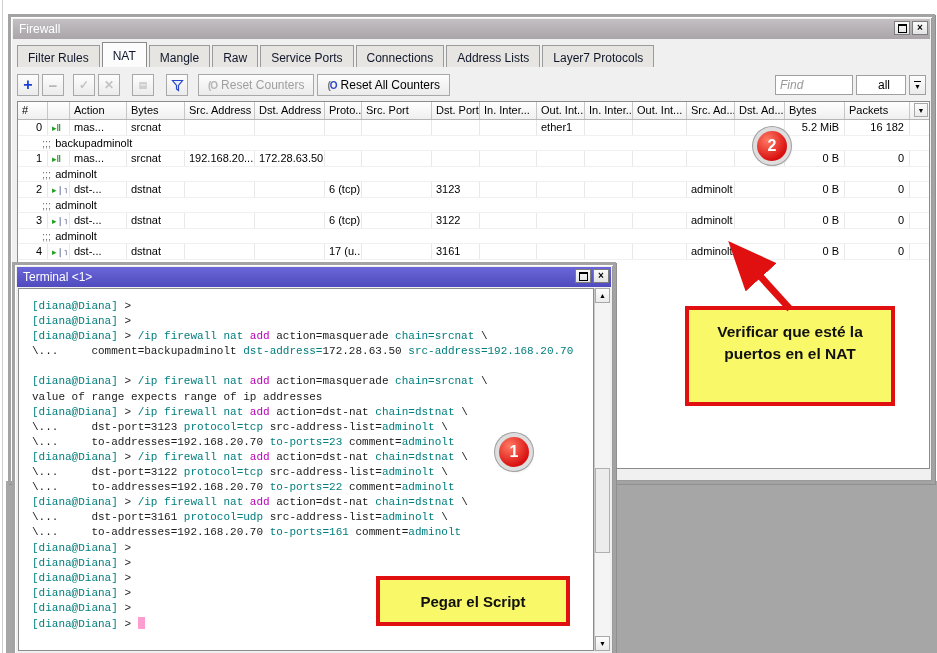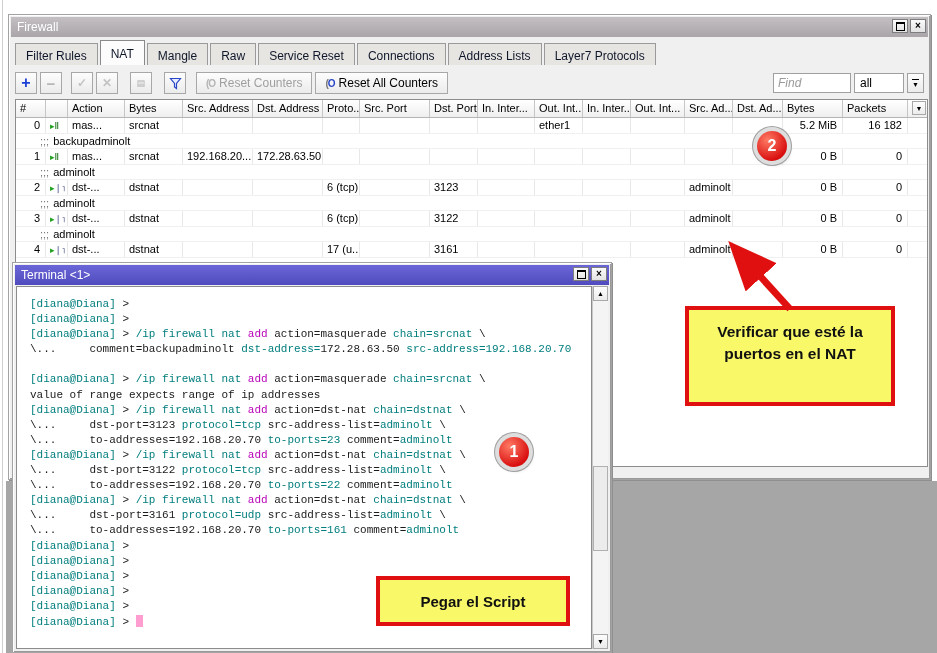--- a/index.html
+++ b/index.html
@@ -2,21 +2,21 @@
 <html><head>
 <meta charset="utf-8">
 <style>
   html,body{margin:0;padding:0;}
   #canvas{position:relative;width:937px;height:653px;background:#ffffff;overflow:hidden;
           font-family:"Liberation Sans",sans-serif;-webkit-font-smoothing:none;}
   .leftline{position:absolute;left:2px;top:0;width:1px;height:653px;background:#cfcfcf;}
   .desktop{position:absolute;left:6px;top:481px;right:0;bottom:0;background:#a6a6a6;}
 
   
-  .win{position:absolute;background:#f0f0f0;border:1px solid #a3a3a3;
+  .win{position:absolute;background:#f0f0f0;border:3px solid #a3a3a3;
        box-shadow:inset 1px 1px 0 #ffffff, inset -1px -1px 0 #9a9a9a, 1px 1px 0 #8f8f8f;}
   .titlebar{position:absolute;left:2px;top:2px;right:2px;height:20px;color:#fff;
             font-size:12px;display:flex;align-items:center;padding-left:6px;box-sizing:border-box;}
   .tb-gray{background:linear-gradient(#c3bfc3,#a9a5a9);}
   .tb-blue{background:linear-gradient(#6b67d8,#4f4bbe);}
   .winbtns{position:absolute;right:2px;top:2px;display:flex;gap:2px;}
   .wbtn{width:16px;height:14px;background:linear-gradient(#fbfbfb,#e3e3e3);border:1px solid #7d7d7d;
         display:flex;align-items:center;justify-content:center;font-size:10px;line-height:10px;color:#000;
         box-sizing:border-box;font-weight:bold;}
   .maxglyph{width:7px;height:6px;border:1px solid #000;border-top-width:2px;}
@@ -40,21 +40,21 @@
   .rbtn.disabled{color:#9f9f9f;}
   .rbtn.disabled .cico{color:#b5b5b5;}
   .rbtn.enabled{color:#000;}
   .rbtn.enabled .cico .paren{color:#777;}
   .rbtn.enabled .cico .oo{color:#2a46c8;}
   .findwrap{margin-left:auto;display:flex;align-items:center;gap:3px;}
   .find{width:68px;height:18px;border:1px solid #a0a0a0;font-size:12px;padding:0 4px;box-sizing:content-box;
         font-family:"Liberation Sans",sans-serif;}
   .find::placeholder{color:#9a9a9a;font-style:italic;}
   .allbox{width:50px;height:20px;border:1px solid #a0a0a0;background:#fff;font-size:12px;display:flex;
-          align-items:center;padding-left:5px;box-sizing:border-box;}
+          align-items:center;padding-left:21px;box-sizing:border-box;}
   .dropbtn{width:17px;height:20px;border:1px solid #a0a0a0;background:linear-gradient(#fdfdfd,#ebebeb);
            display:flex;align-items:center;justify-content:center;box-sizing:border-box;}
   .dd{font-size:7px;line-height:7px;border-top:1px solid #000;padding-top:1px;}
 
   .list{position:absolute;left:6px;top:84px;width:911px;height:366px;background:#fff;border:1px solid #8c8c8c;
         overflow:hidden;}
   .thead{display:flex;height:17px;background:linear-gradient(#ffffff,#efefef);border-bottom:1px solid #b5b5b5;
          position:relative;}
   .hcell{font-size:11px;color:#000;padding:2px 0 0 4px;border-right:1px solid #c6c6c6;box-sizing:border-box;
          white-space:nowrap;overflow:hidden;}
@@ -125,21 +125,21 @@
           </div>
         <div class="wbtn">×</div>
       </div>
     </div>
 
     <div class="tabbar">
         <div class="tab">Filter Rules</div>
         <div class="tab active">NAT</div>
         <div class="tab">Mangle</div>
         <div class="tab">Raw</div>
-        <div class="tab">Service Reset</div>
+        <div class="tab">Service Ports</div>
         <div class="tab">Connections</div>
         <div class="tab">Address Lists</div>
         <div class="tab">Layer7 Protocols</div>
       </div>
 
     <div class="toolbar">
       <div class="tbtn">
           <span class="plus">+</span>
         </div>
       <div class="tbtn">

